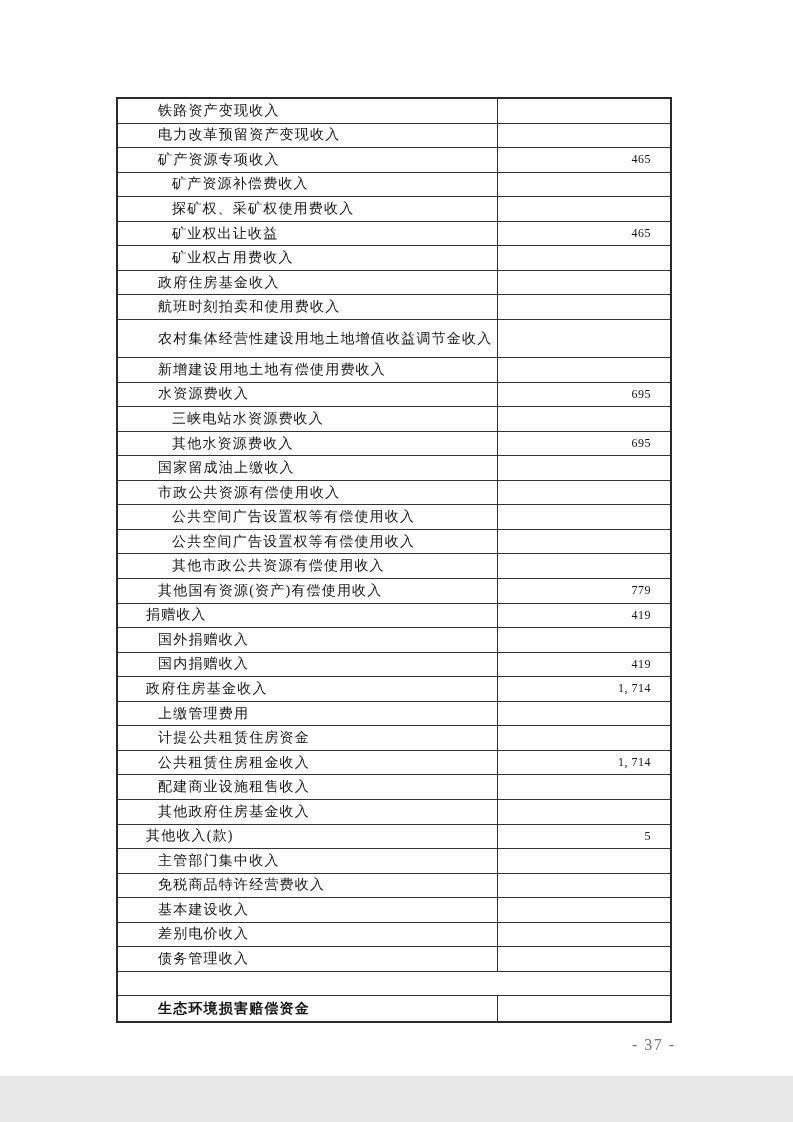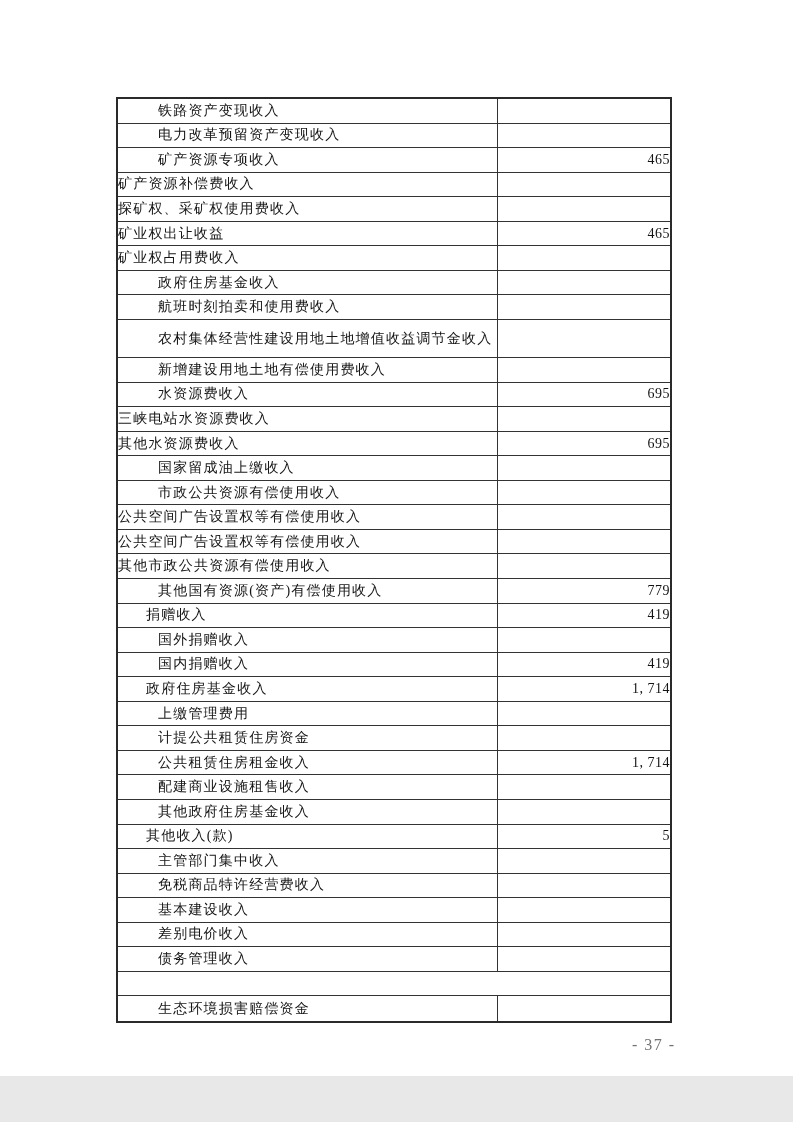--- a/index.html
+++ b/index.html
@@ -30,42 +30,42 @@
     height: 100%;
   }
   .trow {
     display: flex;
     flex: 0 0 auto;
     height: 24.56px;
     border-bottom: 1px solid #333333;
     box-sizing: border-box;
   }
   .trow.tall { height: 38.2px; gap: 44px; }
-  .trow:last-child { border-bottom: none; }
+  .trow:last-child { border-bottom: none; font-weight: bold; }
   .cell {
     display: flex;
     align-items: center;
     box-sizing: border-box;
     overflow: hidden;
   }
   .c-label {
     width: 380px;
     border-right: 1px solid #333333;
     font-size: 14px;
     letter-spacing: 1.2px;
     white-space: nowrap;
   }
   .c-label.ind1 { padding-left: 28px; }
   .c-label.ind2 { padding-left: 40px; }
-  .c-label.ind3 { }
+  .c-label.ind3 { padding-left: 54px; }
   .c-value {
     flex: 1;
     justify-content: flex-end;
-    padding-right: 0;
-    font-size: 14px;
+    padding-right: 19px;
+    font-size: 12px;
     letter-spacing: 0.5px;
   }
   .pageno {
     position: absolute;
     left: 632px;
     top: 1036px;
     font-size: 16px;
     letter-spacing: 1.5px;
     color: #737373;
   }

